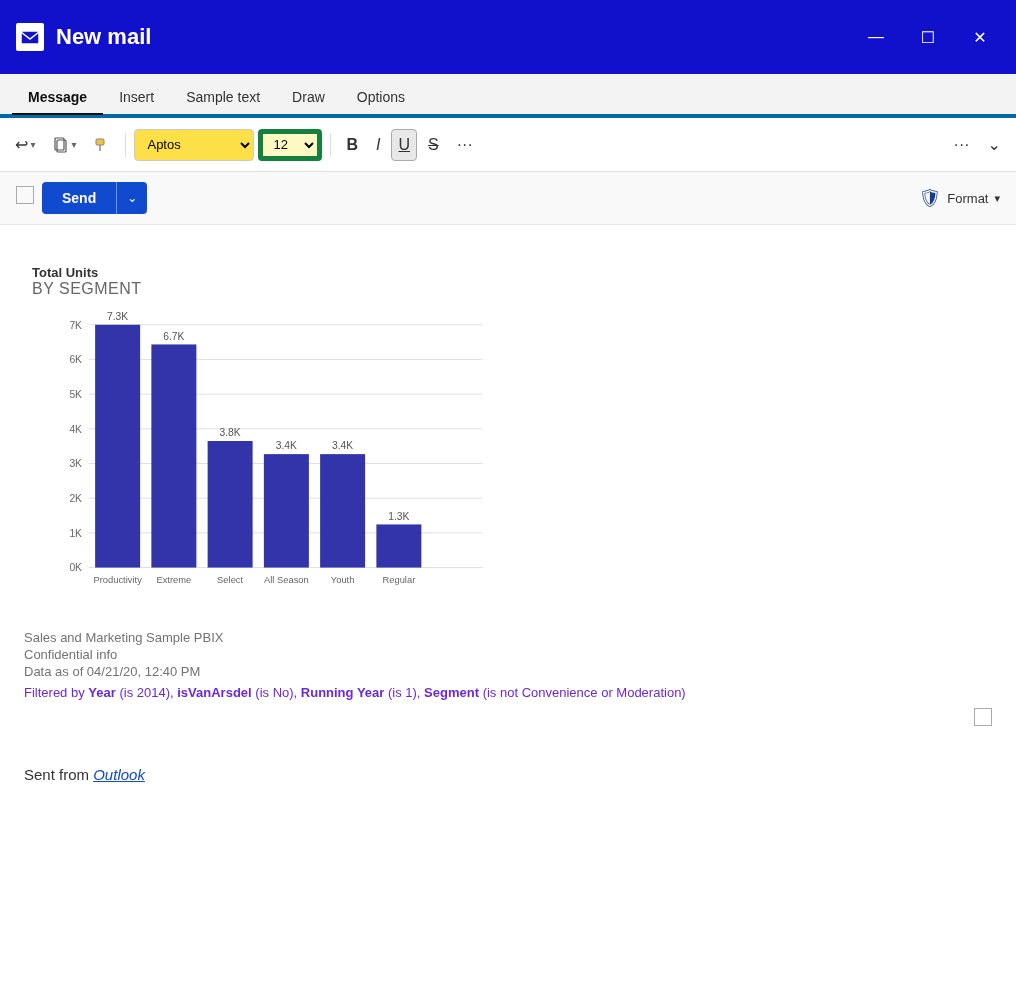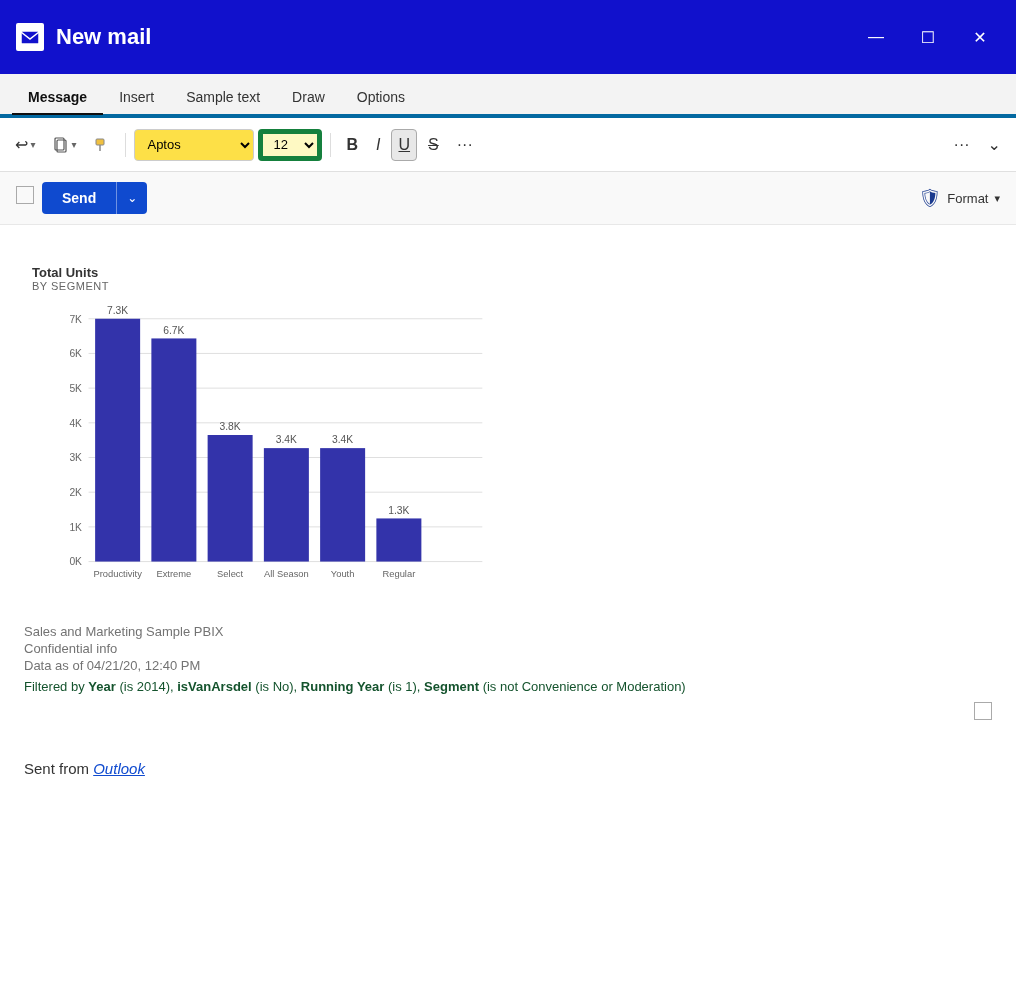--- a/index.html
+++ b/index.html
@@ -178,21 +178,21 @@
     .chart-container {
       margin: 16px 0;
       padding: 8px;
     }
     .chart-title {
       font-size: 13px;
       font-weight: 600;
       color: #333;
     }
     .chart-subtitle {
-      font-size: 11px;
+      font-size: 16px;
       color: #666;
       text-transform: uppercase;
       letter-spacing: 0.5px;
       margin-bottom: 8px;
     }
     .chart-area {
       position: relative;
       width: 460px;
       height: 300px;
     }
@@ -211,21 +211,21 @@
       display: block;
       margin: 12px 0 6px 0;
     }
     .metadata-line {
       font-size: 13px;
       color: #737373;
       margin: 2px 0;
     }
     .filter-line {
       font-size: 13px;
-      color: #14532d;
+      color: #6d28d9;
       margin: 6px 0;
     }
     .filter-line .bold { font-weight: 700; }
 
     .sent-from {
       font-size: 15px;
       color: #333;
       margin-top: 40px;
     }
     .sent-from a {

